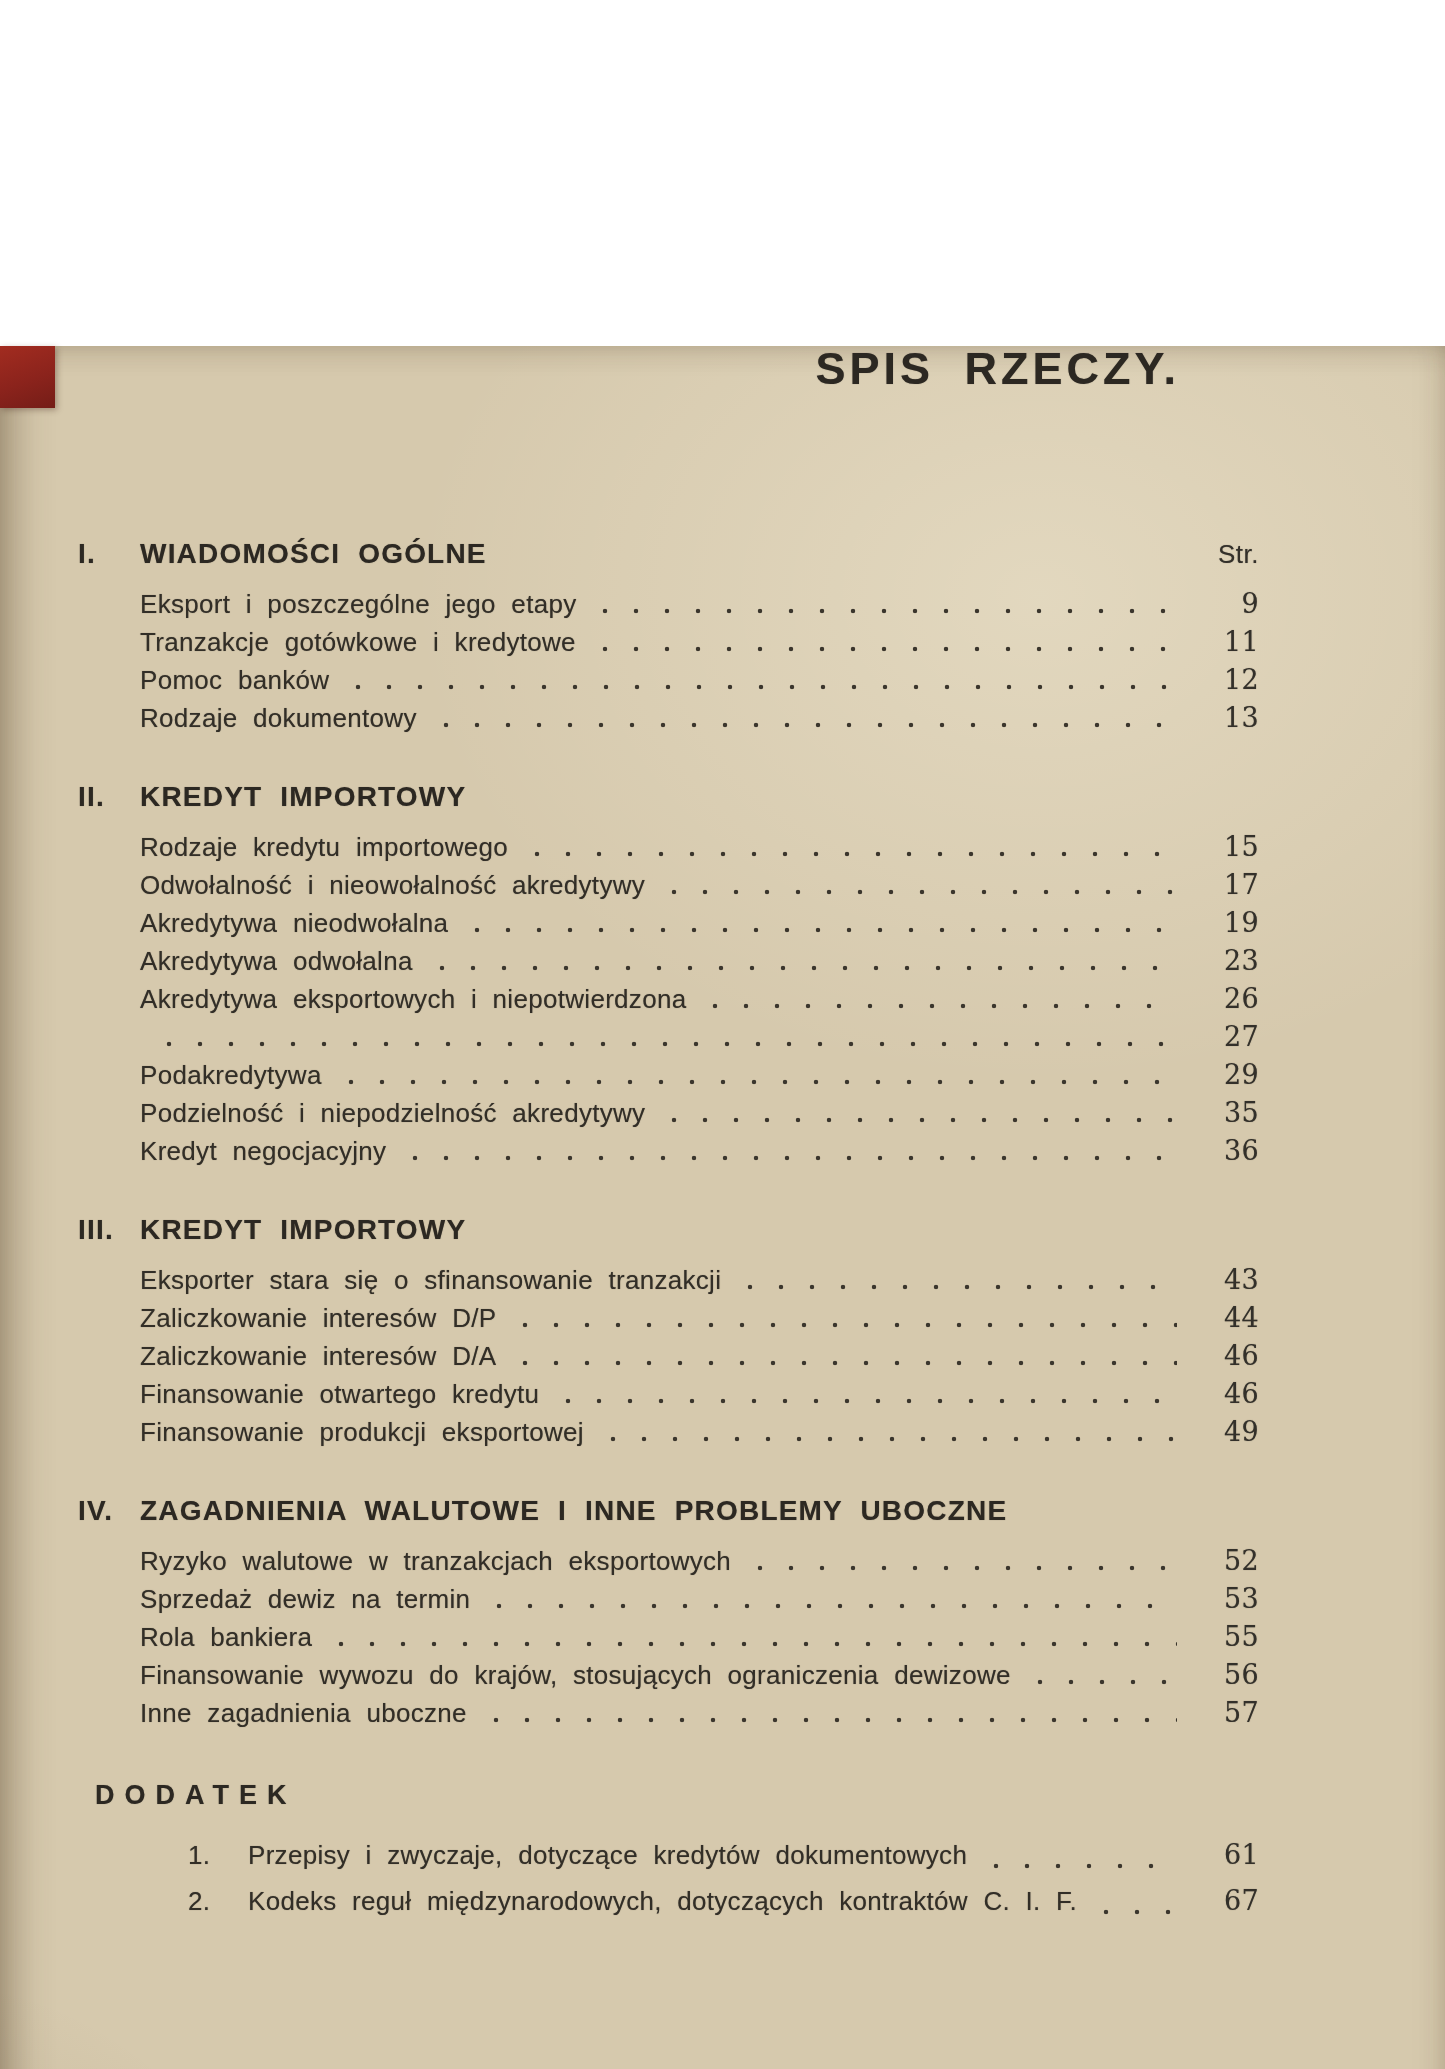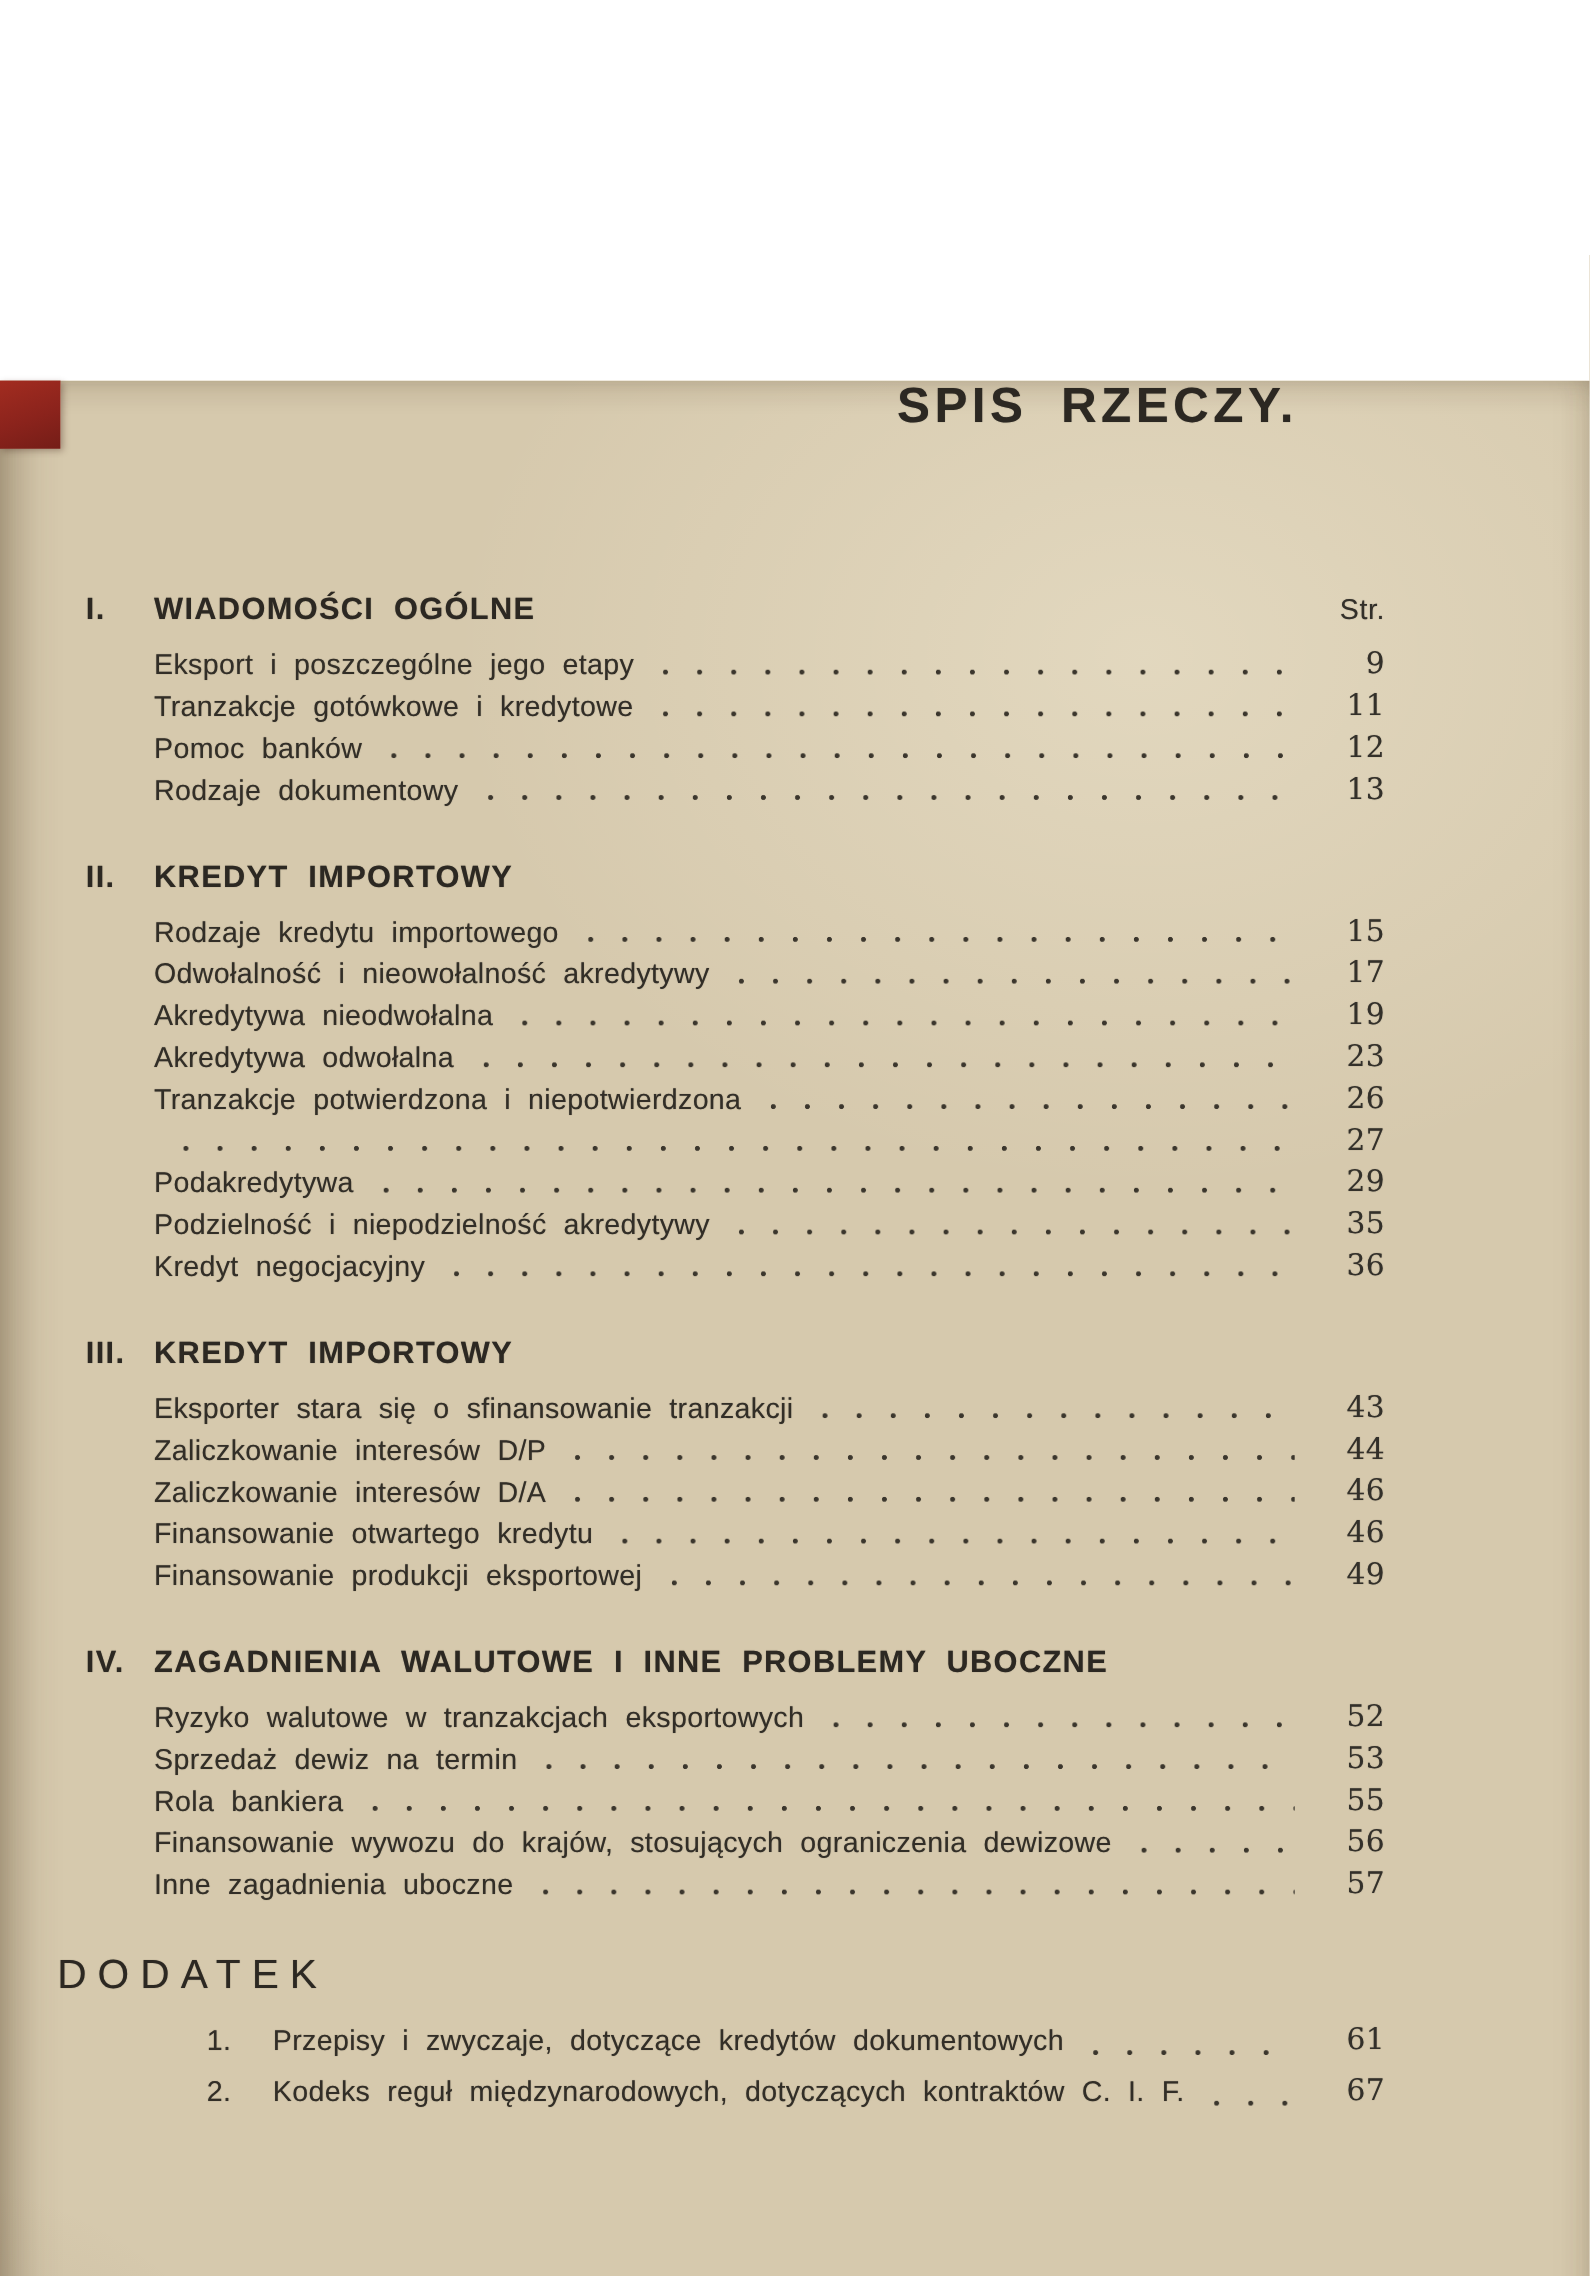--- a/index.html
+++ b/index.html
@@ -72,22 +72,22 @@
     background-size:31px 6px;background-repeat:repeat-x;background-position:6px 0;
   }
   .pagenum{
     flex:none;width:66px;text-align:right;
     font-family:"DejaVu Serif",serif;font-size:27px;
     color:#33302a;
   }
 
   .appendix{ margin-top:46px; }
   .appendix h2{
-    margin:0;padding-left:52px;
-    font-size:37px;line-height:34px;font-weight:400;
+    margin:0;padding-left:95px;
+    font-size:27px;line-height:34px;font-weight:700;
     letter-spacing:10px;color:#2c2822;
   }
   .appendix .items{ margin-top:20px; }
   .appendix .entry-row{ padding-left:188px;line-height:46px;font-size:26px; }
   .appendix .item-number{ display:inline-block;width:60px;flex:none; }
 </style>
 </head>
 <body>
 
 <div class="page">
@@ -156,21 +156,21 @@
     <span class="pagenum">19</span>
   </div>
 
   <div class="entry-row ink">
     <span class="label">Akredytywa odwołalna</span>
     <span class="leader"></span>
     <span class="pagenum">23</span>
   </div>
 
   <div class="entry-row ink">
-    <span class="label">Tranzakcje potwierdzona i niepotwierdzona</span>
+    <span class="label">Akredytywa eksportowych i niepotwierdzona</span>
     <span class="leader"></span>
     <span class="pagenum">26</span>
   </div>
 
   <div class="entry-row ink">
     <span class="leader"></span>
     <span class="pagenum">27</span>
   </div>
 
   <div class="entry-row ink">

